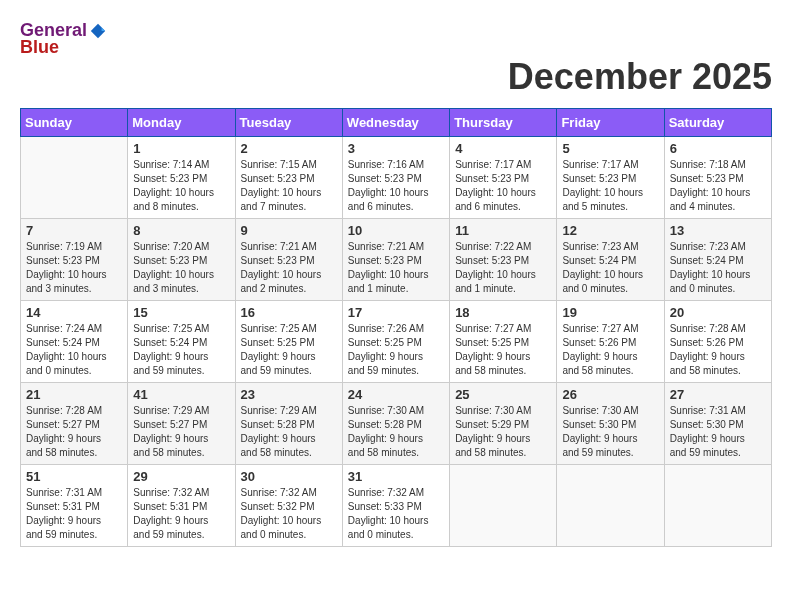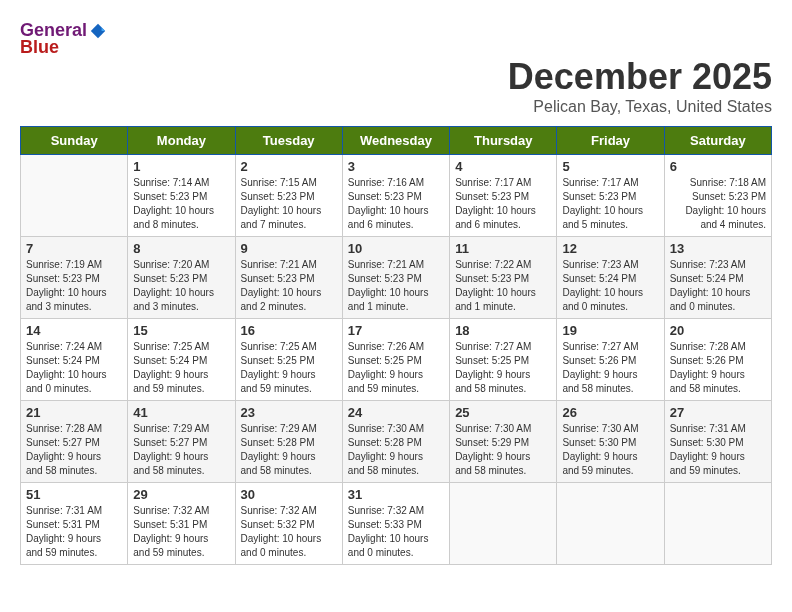--- a/index.html
+++ b/index.html
@@ -47,26 +47,26 @@
     .calendar-subtitle {
       font-size: 16px;
       color: #555;
     }
     table {
       width: 100%;
       border-collapse: collapse;
       border: 1px solid #ccc;
     }
     thead tr th {
-      background: #4d7c0f;
+      background: #8b5cf6;
       color: #fff;
       font-size: 13px;
       font-weight: bold;
       padding: 6px 4px;
-      text-align: center;
+      text-align: left;
       border: 1px solid #1256a8;
     }
     tbody tr td {
       vertical-align: top;
       padding: 4px 5px;
       border: 1px solid #ccc;
       font-size: 10.5px;
       color: #333;
       width: 107px;
       min-height: 80px;
@@ -102,21 +102,20 @@
       <span class="logo-general">General</span>
       <svg class="logo-icon" viewBox="0 0 20 20">
         <polygon points="10,2 18,10 10,18 2,10" fill="#1565c0"></polygon>
         <polygon points="10,2 18,10 14,10 14,6" fill="#42a5f5"></polygon>
       </svg>
     </div>
     <div style="font-size:18px; font-weight:bold; color:#b91c1c; margin-top:-4px;">Blue</div>
   </div>
   <div class="title-block">
     <div class="calendar-title">December 2025</div>
-    <div class="calendar-subtitle">Pelican Bay, Texas, United States</div>
   </div>
 </div>
 
 <table>
   <thead>
     <tr id="header-row">
         <th>Sunday</th>
         <th>Monday</th>
         <th>Tuesday</th>
         <th>Wednesday</th>
@@ -158,21 +157,21 @@
         </td>
         <td>
           <span class="day-number">5</span>
           <div class="day-info" style="white-space: pre-line;">Sunrise: 7:17 AM
 Sunset: 5:23 PM
 Daylight: 10 hours
 and 5 minutes.</div>
         </td>
         <td>
           <span class="day-number">6</span>
-          <div class="day-info" style="white-space: pre-line; text-align: right;">Sunrise: 7:18 AM
+          <div class="day-info" style="white-space: pre-line;">Sunrise: 7:18 AM
 Sunset: 5:23 PM
 Daylight: 10 hours
 and 4 minutes.</div>
         </td>
       </tr>
       <tr>
         <td>
           <span class="day-number">7</span>
           <div class="day-info" style="white-space: pre-line;">Sunrise: 7:19 AM
 Sunset: 5:23 PM

